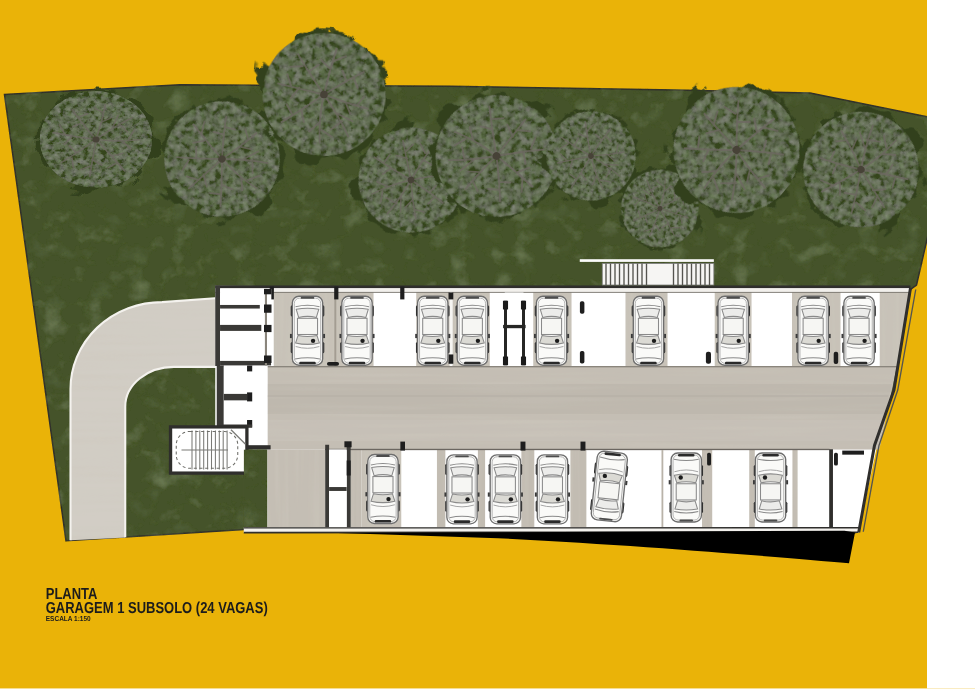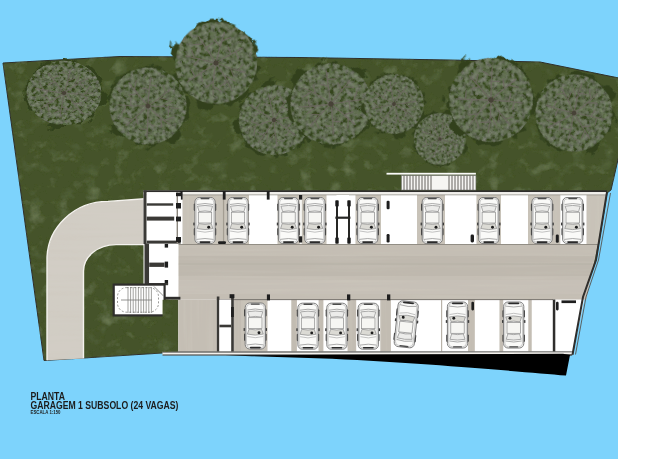--- a/index.html
+++ b/index.html
@@ -1,16 +1,16 @@
 <!DOCTYPE html>
 <html><head>
 <meta charset="utf-8">
 <style>
   html,body{margin:0;padding:0;background:#ffffff;}
-  #page{position:relative;width:618px;height:459px;background:#7dd3fc;overflow:hidden;}
+  #page{position:relative;width:618px;height:459px;background:#eab308;overflow:hidden;}
   svg{display:block;}
   .t1{font-family:"Liberation Sans",sans-serif;font-weight:bold;fill:#1c1c1c;}
 </style>
 </head>
 <body>
 <div id="page">
 <svg width="650" height="459" viewBox="0 0 650 459">
 <defs>
 
   <filter id="lawnF" x="-5%" y="-5%" width="110%" height="110%">

